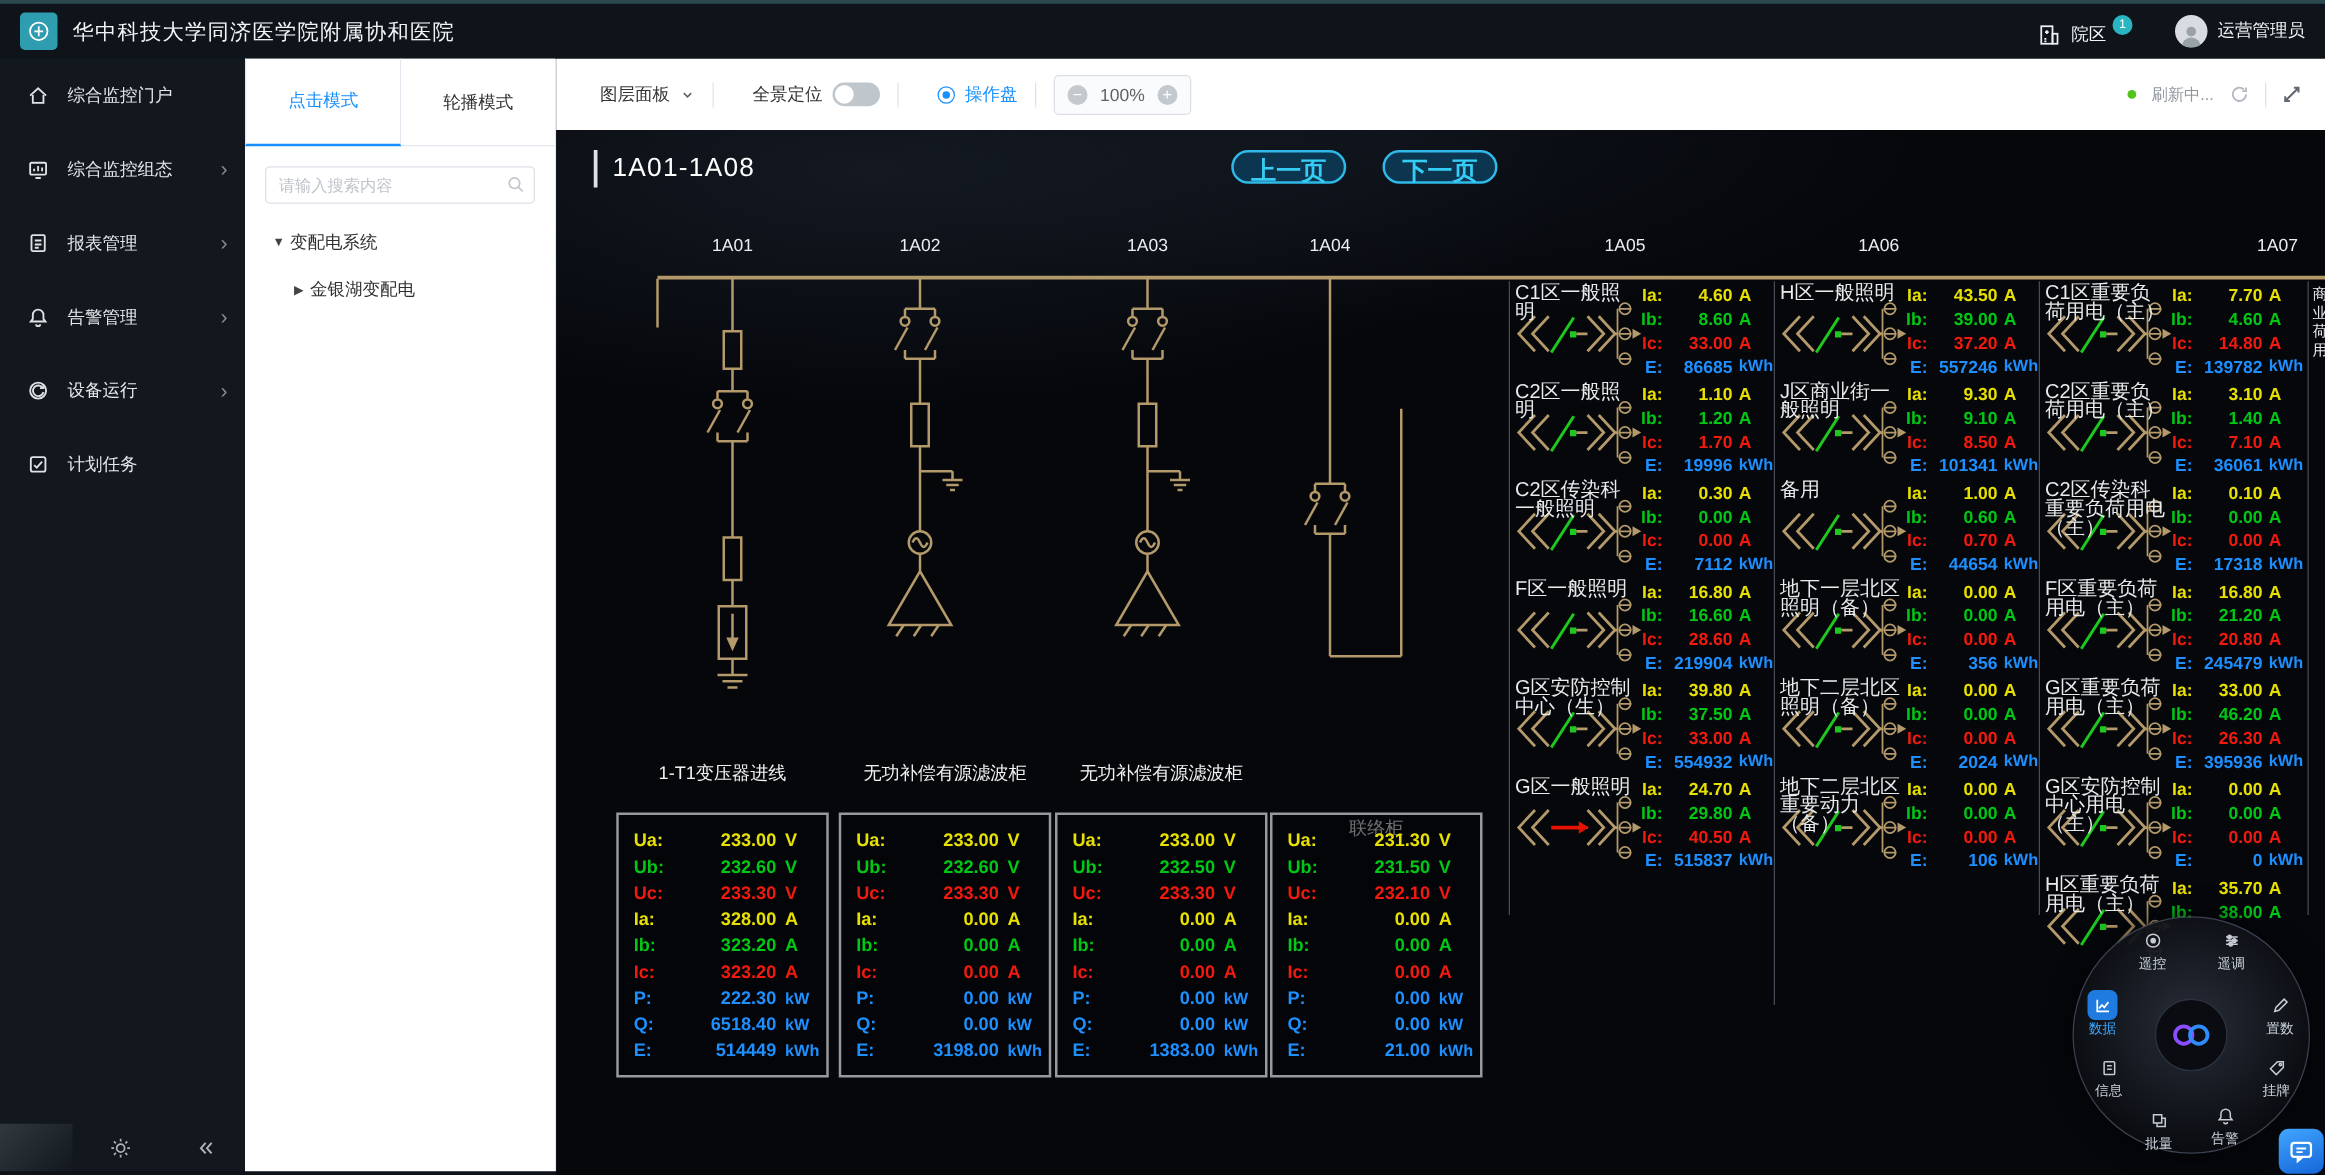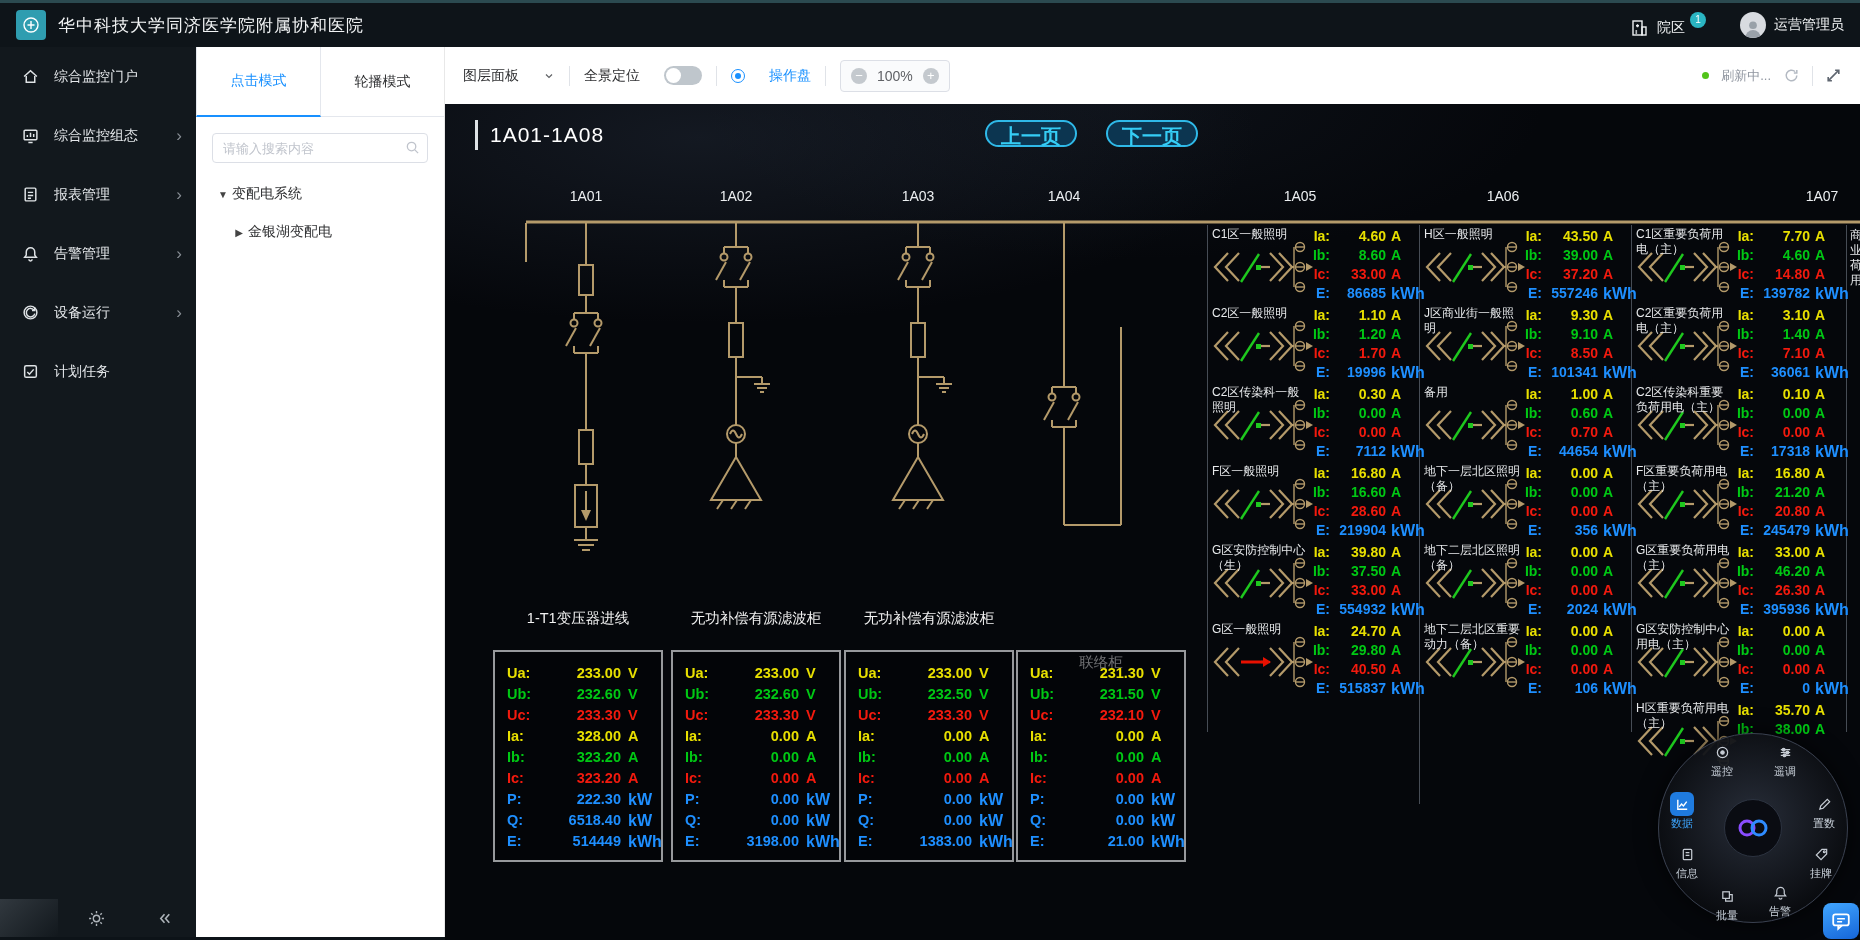--- a/index.html
+++ b/index.html
@@ -34,21 +34,21 @@
   .searchbox{margin:16px 16px 6px 16px;position:relative;}
   .searchbox input{width:100%;height:30px;border:1px solid #dcdfe6;border-radius:4px;padding:0 30px 0 10px;font-size:13px;color:#333;outline:none;}
   .searchbox input::placeholder{color:#c0c4cc;}
   .searchbox .mag{position:absolute;right:8px;top:7px;}
   .tree{margin-top:6px;}
   .tree-item{display:flex;align-items:center;height:38px;font-size:14px;color:#303133;cursor:pointer;}
   .tree-item .caret{width:18px;font-size:10px;color:#444;text-align:center;}
   
   .content{flex:1;display:flex;flex-direction:column;border-left:1px solid #e8e8e8;min-width:0;}
   .toolbar{height:57px;background:#fff;display:flex;align-items:center;padding:0 18px;gap:14px;font-size:14px;color:#303133;flex:none;}
-  .tgroup{display:flex;align-items:center;gap:24px;cursor:pointer;}
+  .tgroup{display:flex;align-items:center;gap:8px;cursor:pointer;margin-left:17px;}
   .tdiv{width:1px;height:20px;background:#e0e3e8;}
   .switch{width:38px;height:19px;border-radius:10px;background:#bfc6cc;position:relative;display:inline-block;cursor:pointer;}
   .switch .knob{position:absolute;left:2px;top:2px;width:15px;height:15px;border-radius:50%;background:#fff;}
   .radio{width:14px;height:14px;border-radius:50%;border:1px solid #1890ff;position:relative;display:inline-block;}
   .radio::after{content:'';position:absolute;left:3px;top:3px;width:6px;height:6px;border-radius:50%;background:#1890ff;}
   .blue{color:#1890ff;}
   .zoombox{display:flex;align-items:center;gap:10px;border:1px solid #dcdfe6;border-radius:4px;height:32px;padding:0 10px;color:#606266;font-size:14px;background:#fafbfc;}
   .zbtn{width:16px;height:16px;border-radius:50%;background:#c4c9ce;color:#fff;font-size:13px;line-height:15px;text-align:center;cursor:pointer;}
   .tright{margin-left:auto;display:flex;align-items:center;gap:12px;color:#9096a0;font-size:13px;}
   .gdot{width:7px;height:7px;border-radius:50%;background:#52c41a;}
@@ -63,28 +63,28 @@
   .col-header{position:absolute;top:84px;transform:translateX(-50%);color:#eceff1;font-size:14px;}
   .bay-label{position:absolute;top:505px;transform:translateX(-50%);color:#f2f2f2;font-size:14.5px;white-space:nowrap;}
   .bay-panel{position:absolute;top:546px;width:170px;height:212px;border:2px solid #97999c;background:rgba(2,4,7,.55);padding:13px 10px 12px 12px;}
   .vline{display:flex;font-weight:bold;}
   .bay-panel .vline{height:21px;font-size:14.5px;}
   .bay-panel .vk{width:36px;}
   .bay-panel .vv{flex:1;text-align:right;}
   .bay-panel .vu{width:30px;padding-left:7px;}
   .feeder-col{position:absolute;top:124px;width:211px;}
   .feeder-row{position:absolute;left:0;width:211px;height:79px;}
-  .f-label{position:absolute;left:3px;top:-1px;width:96px;font-size:12px;line-height:15px;color:#e8eaec;z-index:2;}
+  .f-label{position:absolute;left:3px;top:-1px;width:96px;font-size:16px;line-height:15px;color:#e8eaec;z-index:2;}
   .fsym{position:absolute;left:1px;top:13px;}
   .f-vals{position:absolute;right:2px;top:0;width:114px;}
   .f-vals .vline{height:19px;font-size:14px;}
   .f-vals .vk{width:26px;text-align:right;}
   .f-vals .vv{flex:1;text-align:right;}
   .f-vals .vu{width:32px;padding-left:5px;}
-  .unit-sm{font-size:16px;font-weight:800;}
+  .unit-sm{font-size:13px;font-weight:800;}
   .c-y{color:#e8e000;} .c-g{color:#00c814;} .c-r{color:#f21a0e;} .c-b{color:#1e8fff;}
   .partial{position:absolute;left:1405px;top:124px;width:11px;overflow:hidden;color:#e8eaec;font-size:12px;line-height:15px;z-index:2;}
   
   .radial{position:absolute;left:1213px;top:629px;width:190px;height:190px;border-radius:50%;z-index:5;
     background:radial-gradient(circle at 50% 45%,rgba(42,48,60,.93),rgba(10,12,16,.95) 72%);
     border:1px solid #3a4150;box-shadow:0 0 22px rgba(0,0,0,.7);}
   .r-core{position:absolute;left:50%;top:50%;transform:translate(-50%,-50%);width:58px;height:58px;border-radius:50%;background:#0a0c12;border:1px solid #2c3340;display:flex;align-items:center;justify-content:center;}
   .r-item{position:absolute;width:40px;text-align:center;color:#c9d1da;font-size:11px;line-height:13px;cursor:pointer;}
   .r-item .r-ic{width:24px;height:24px;display:flex;align-items:center;justify-content:center;margin:0 auto 1px auto;}
   .r-item.active .r-ic{background:#1f7bdf;border-radius:6px;}

